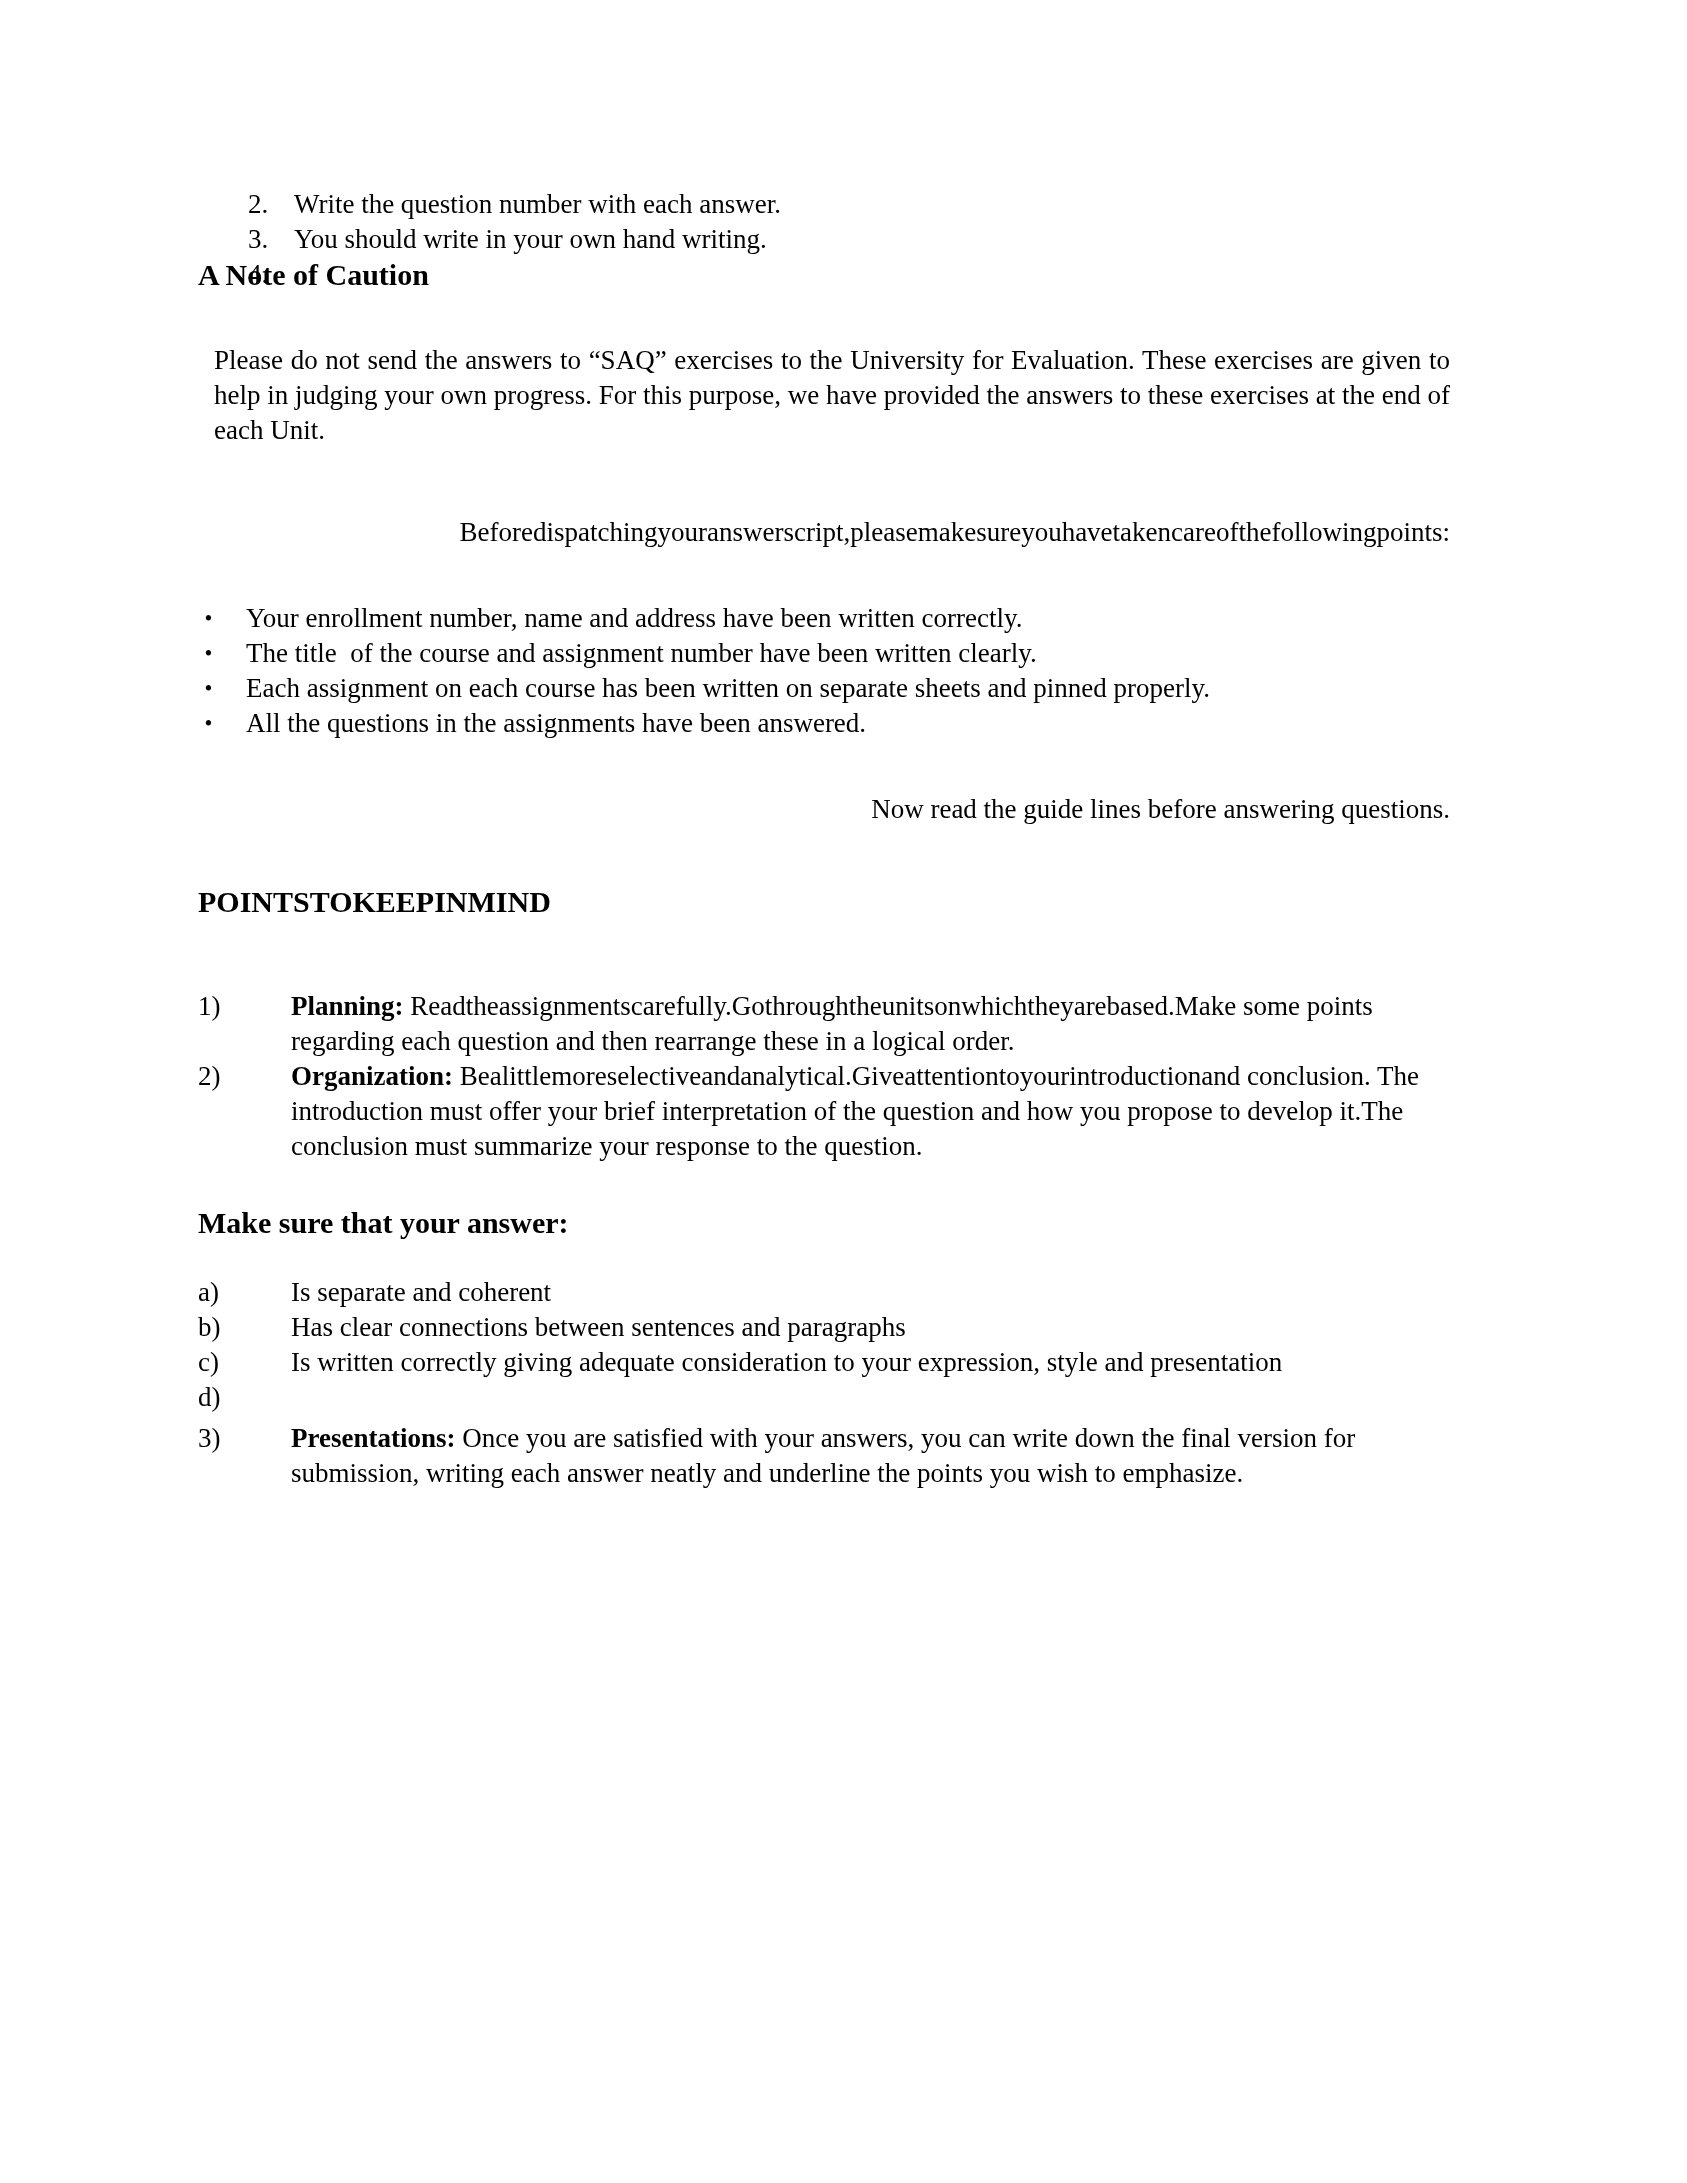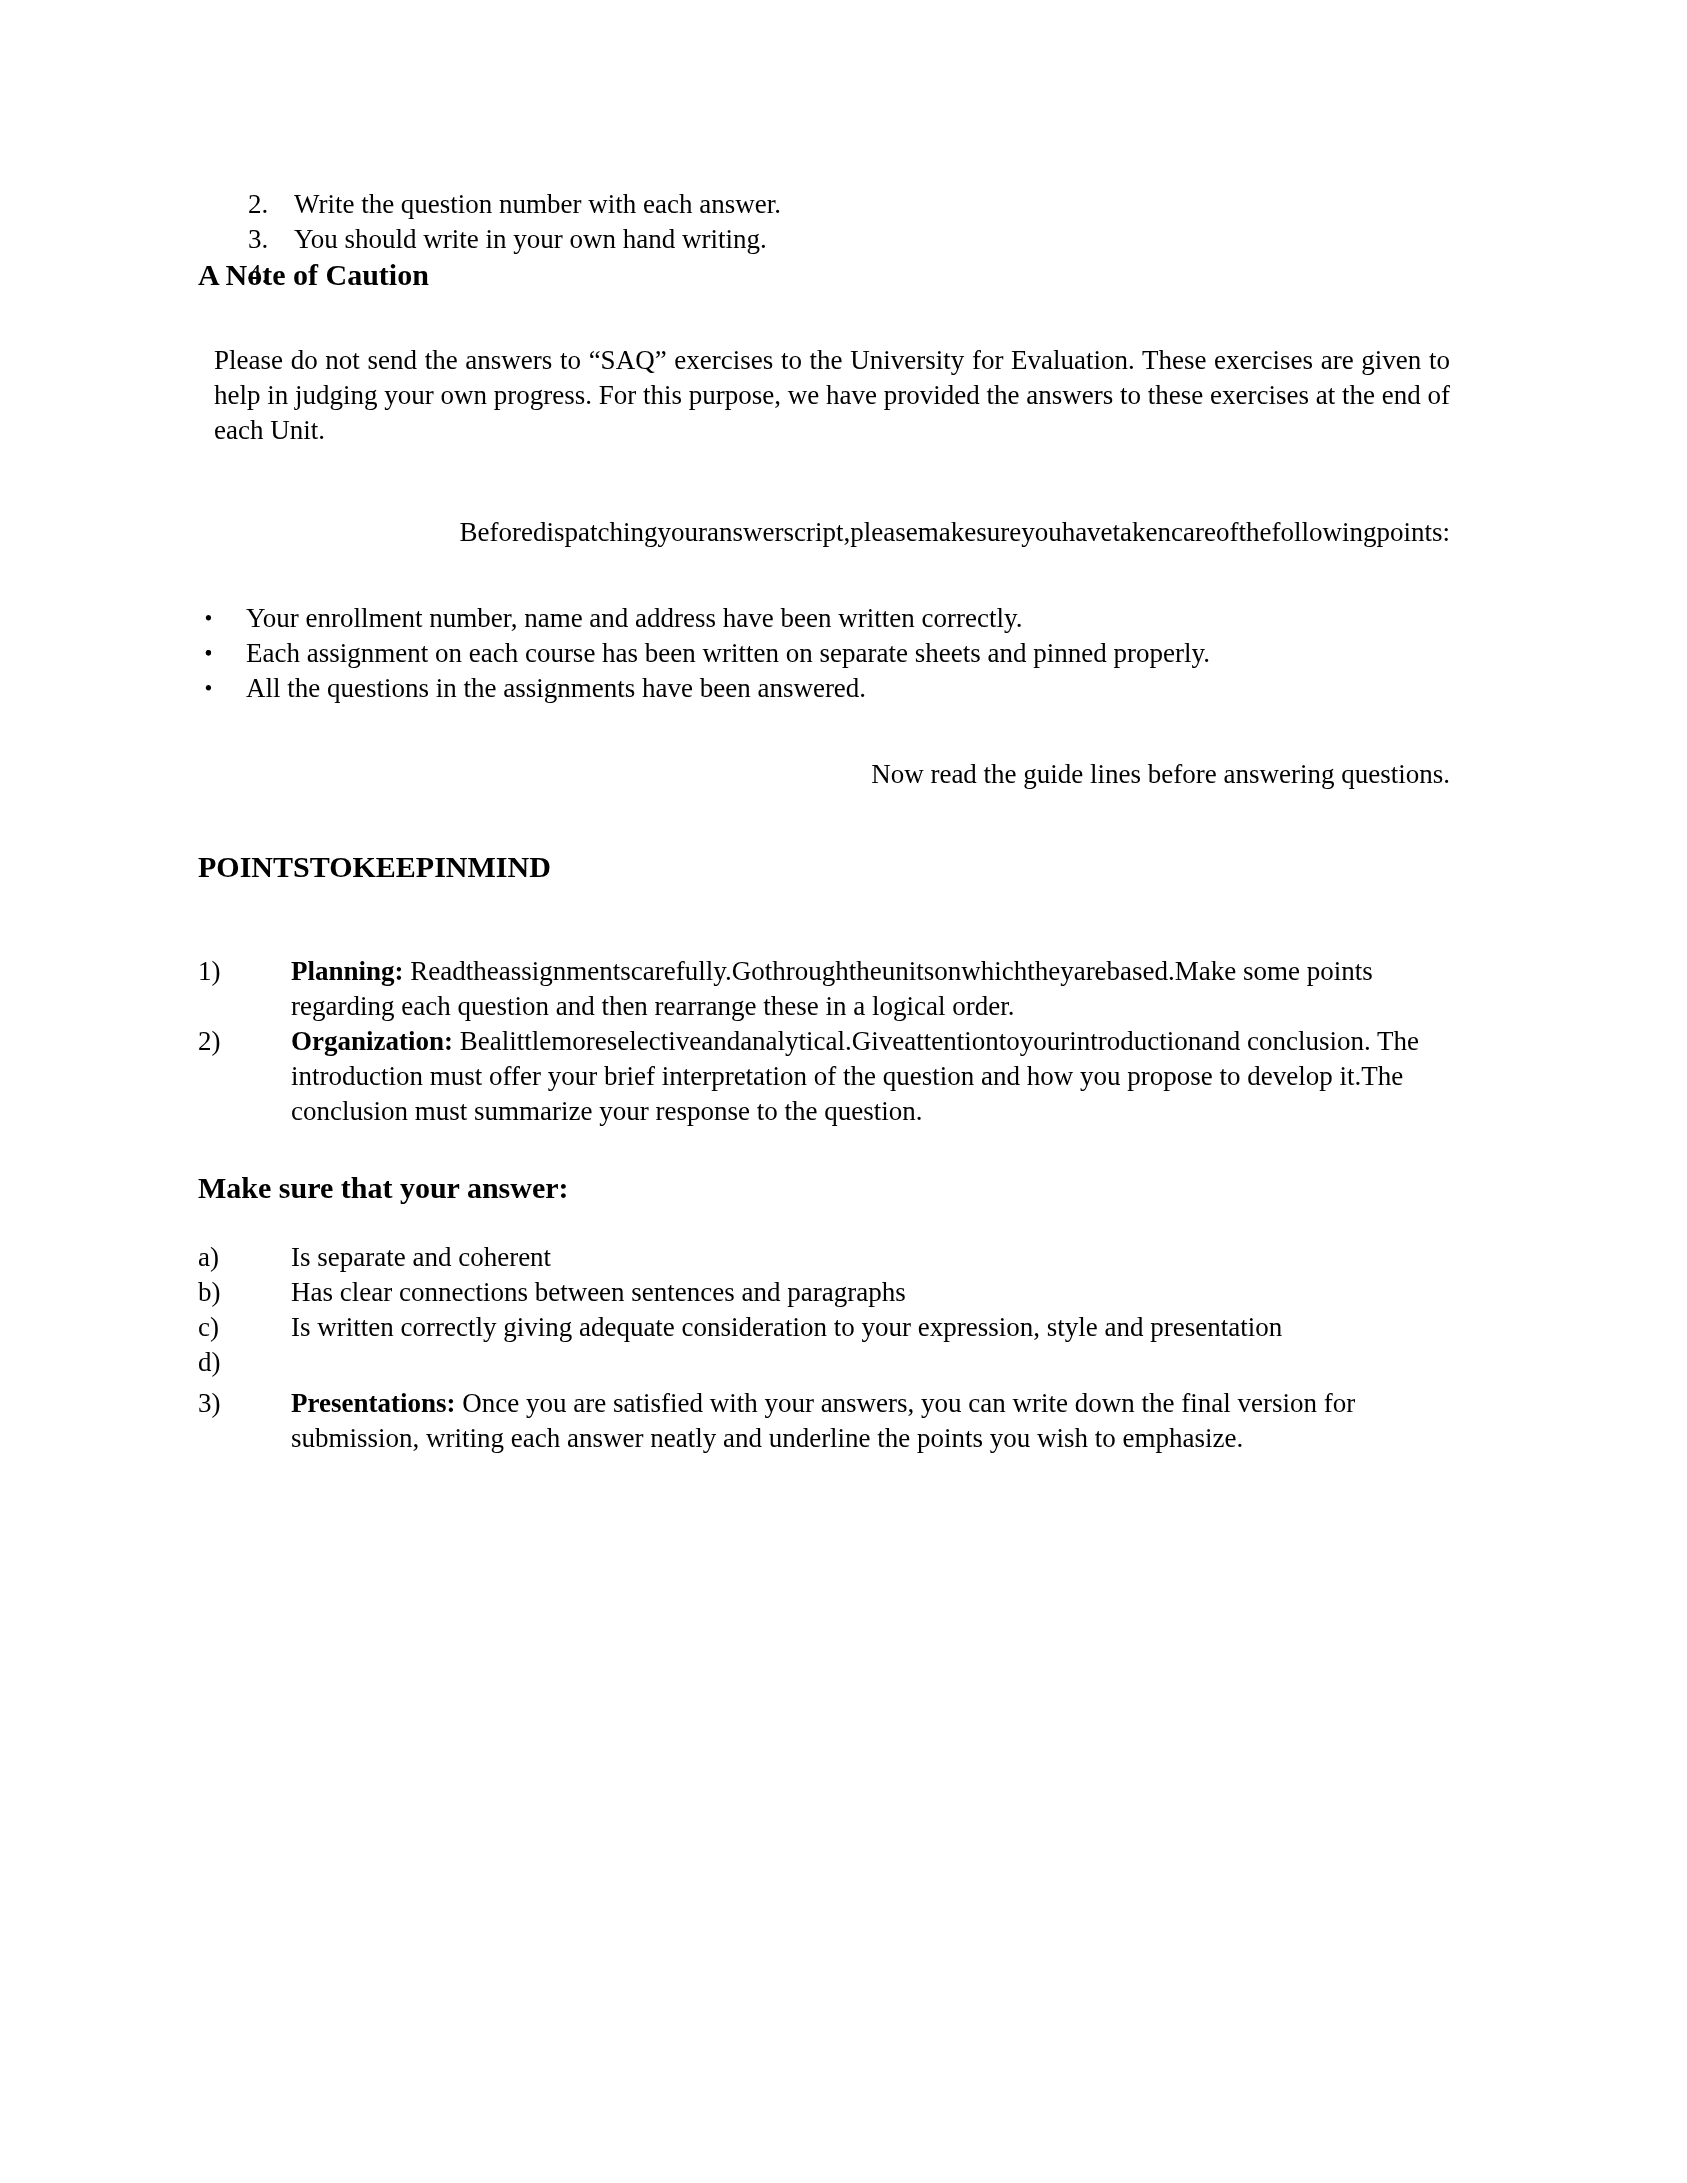--- a/index.html
+++ b/index.html
@@ -142,20 +142,21 @@
 
     <div class="spacer-md"></div>
 
     <ul class="bullet-list">
       <li class="row">
         <span class="bullet">•</span>
         <span>Your enrollment number, name and address have been written correctly.</span>
       </li>
       <li class="row">
         <span class="bullet">•</span>
+        <span class="runon">The title  of the course and assignment number have been written clearly.</span>
       </li>
       <li class="row">
         <span class="bullet">•</span>
         <span>Each assignment on each course has been written on separate sheets and pinned properly.</span>
       </li>
       <li class="row">
         <span class="bullet">•</span>
         <span>All the questions in the assignments have been answered.</span>
       </li>
     </ul>

